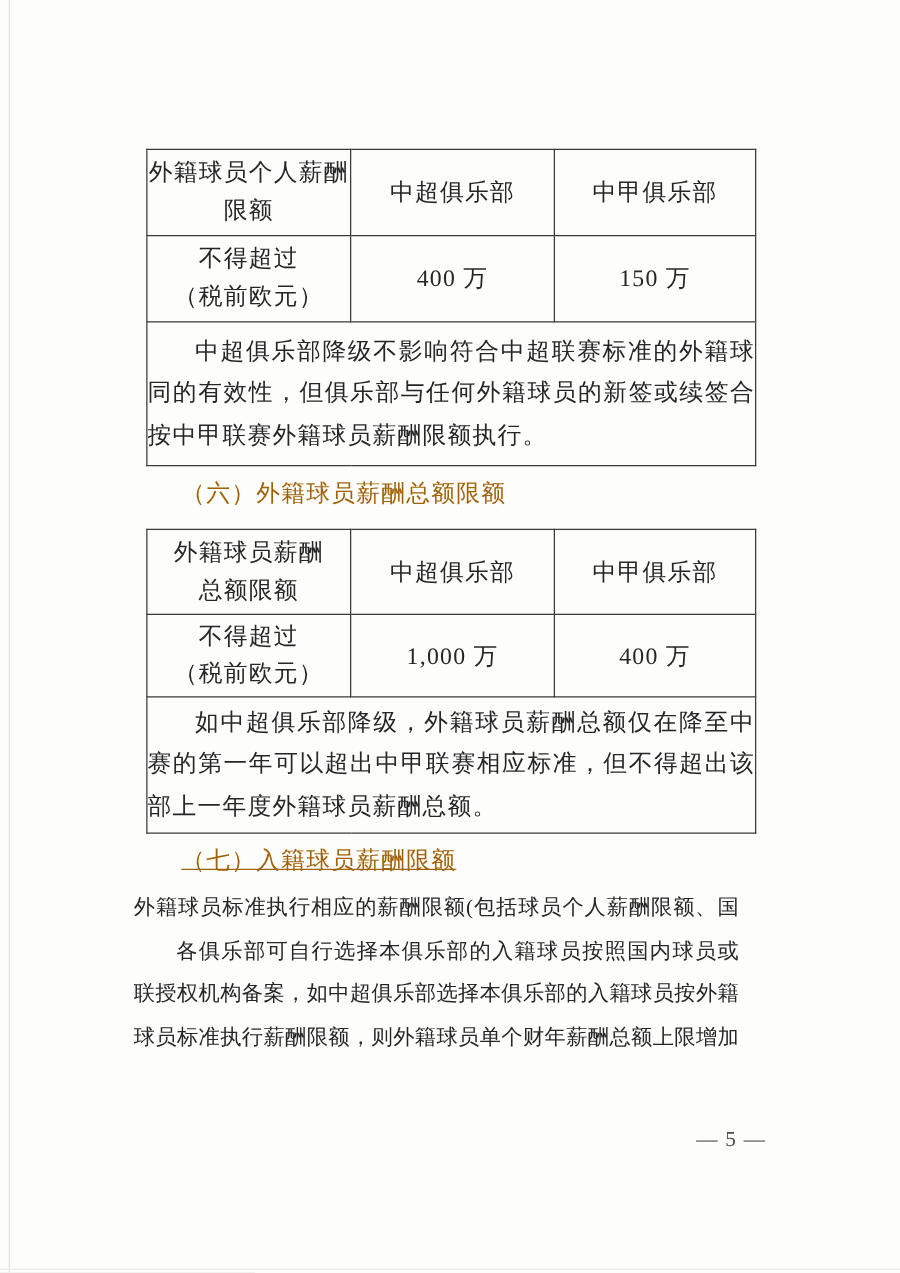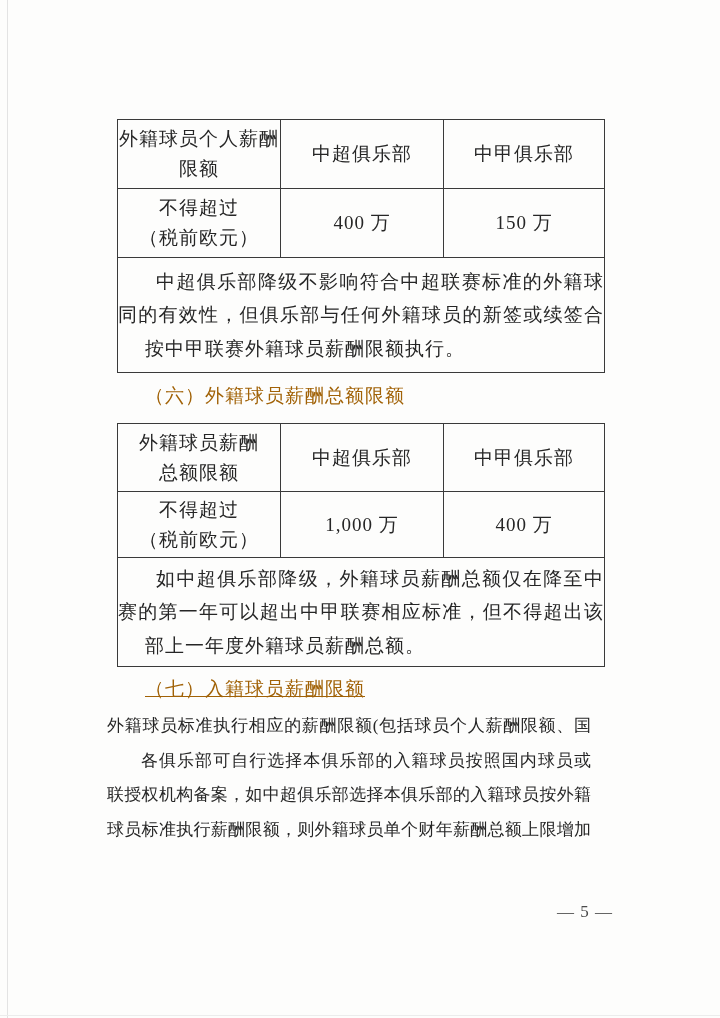--- a/index.html
+++ b/index.html
@@ -27,21 +27,21 @@
   .t2{left:117px;top:423px;}
   .two-line div{line-height:30px;}
   td.value-cell{font-size:20px;letter-spacing:0.5px;}
   td.note-cell{
     text-align:left;vertical-align:top;
     padding:8px 7px 0 6px;font-size:18px;letter-spacing:0;
   }
   .note-line{line-height:33.5px;height:33.5px;overflow:hidden;
     text-align:justify;text-align-last:justify;}
   .note-line.first{text-indent:2em;}
-  .note-line.last{text-align:center;text-align-last:left;margin-left:27px;}
+  .note-line.last{text-align:center;text-align-last:left;}
 
   .heading{
     position:absolute;left:107px;width:500px;
     font-size:19px;letter-spacing:1px;text-indent:38px;
     line-height:22px;white-space:nowrap;color:#a16207;
   }
   .h6{top:385px;}
   .h7{top:678px;text-decoration:underline;}
 
   .body-paragraph{position:absolute;left:107px;top:709px;width:484px;font-size:17px;}

